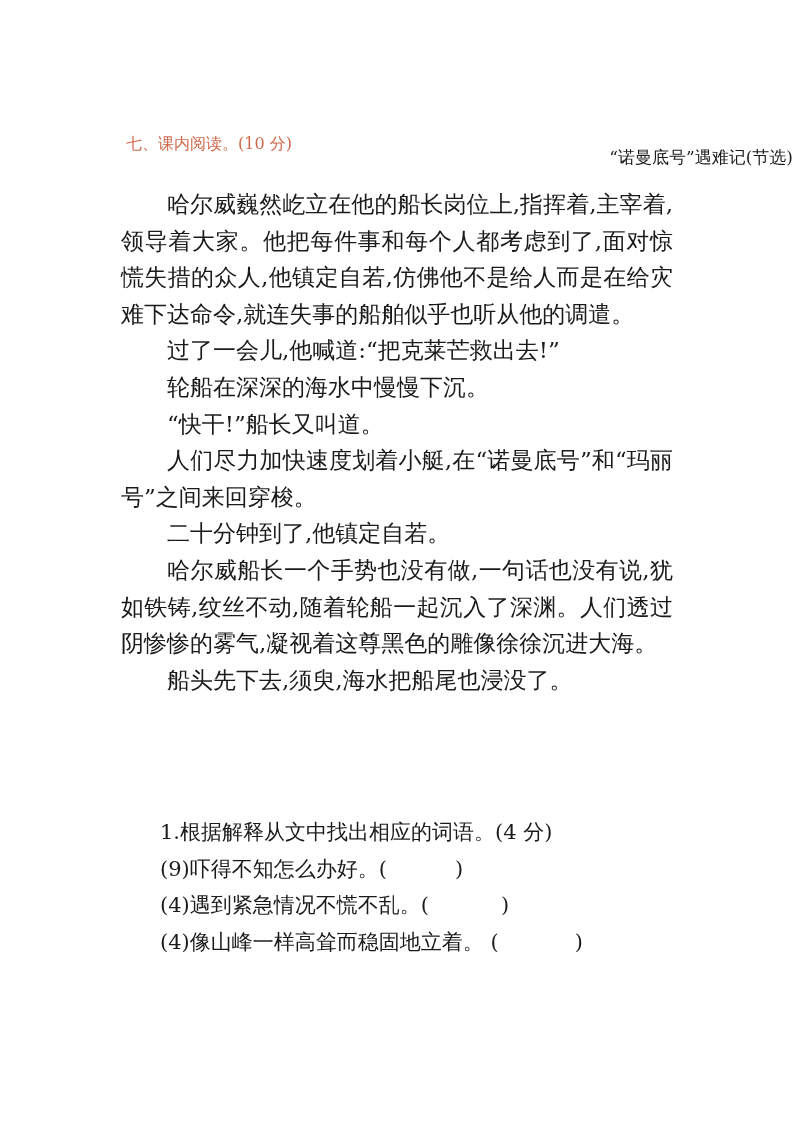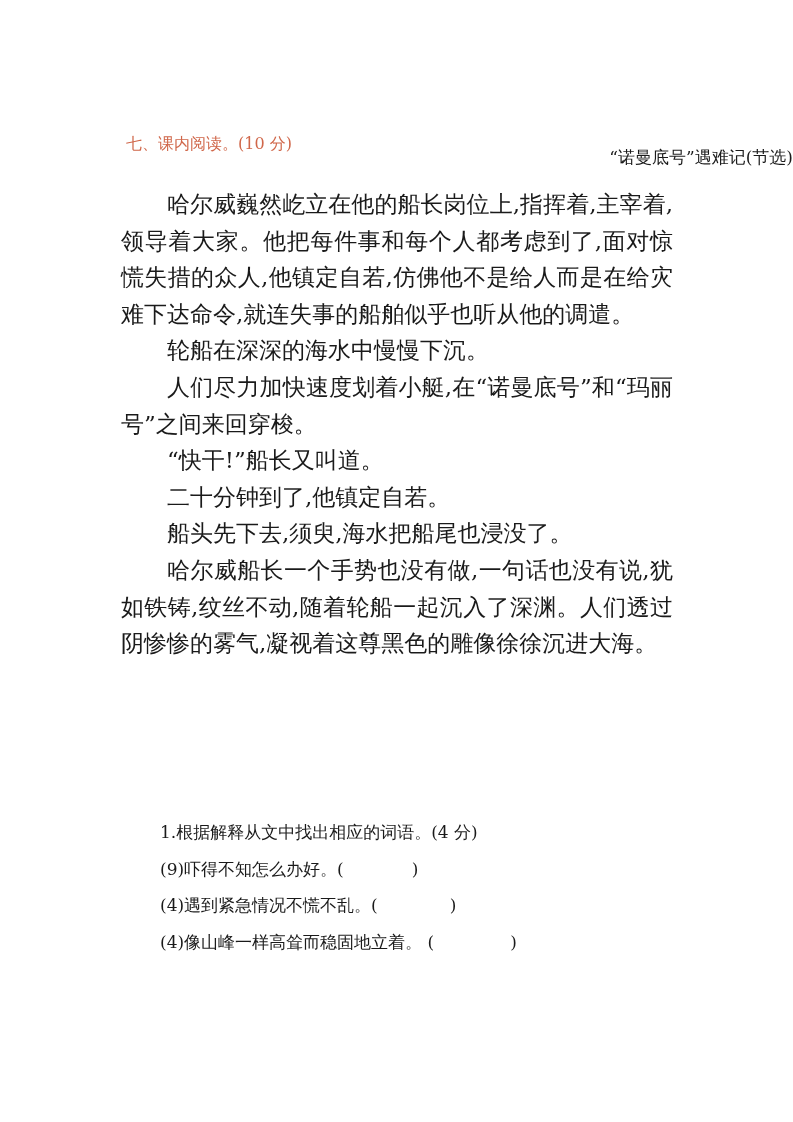--- a/index.html
+++ b/index.html
@@ -18,42 +18,43 @@
     text-align: right; font-size: 17px; line-height: 28px; white-space: nowrap;
     padding-left: 12px; box-sizing: border-box;
   }
   .body-text {
     position: absolute; left: 121px; top: 186px; width: 552px;
     font-size: 23px; line-height: 36.6px;
   }
   .body-text p { margin: 0; text-indent: 2em; text-align: justify; text-align-last: left; }
   .questions {
     position: absolute; left: 160px; top: 814px; width: 520px;
-    font-size: 17px; line-height: 36.6px;
+    font-size: 21px; line-height: 36.6px;
   }
   .questions div { white-space: nowrap; }
   .blank { display: inline-block; width: 68px; }
   .blank.wide { width: 72px; }
   .blank.wider { width: 76px; }
 </style>
 </head>
 <body>
 
 <div class="page">
   <div class="heading">七、课内阅读。(10 分)</div>
   <div class="title">“诺曼底号”遇难记(节选)</div>
 
   <div class="body-text">
     <p>哈尔威巍然屹立在他的船长岗位上,指挥着,主宰着,领导着大家。他把每件事和每个人都考虑到了,面对惊慌失措的众人,他镇定自若,仿佛他不是给人而是在给灾难下达命令,就连失事的船舶似乎也听从他的调遣。</p>
+    <p>过了一会儿,他喊道:“把克莱芒救出去!”</p>
     <p>轮船在深深的海水中慢慢下沉。</p>
+    <p>“快干!”船长又叫道。</p>
     <p>人们尽力加快速度划着小艇,在“诺曼底号”和“玛丽号”之间来回穿梭。</p>
-    <p>“快干!”船长又叫道。</p>
     <p>二十分钟到了,他镇定自若。</p>
+    <p>哈尔威船长一个手势也没有做,一句话也没有说,犹如铁铸,纹丝不动,随着轮船一起沉入了深渊。人们透过阴惨惨的雾气,凝视着这尊黑色的雕像徐徐沉进大海。</p>
     <p>船头先下去,须臾,海水把船尾也浸没了。</p>
-    <p>哈尔威船长一个手势也没有做,一句话也没有说,犹如铁铸,纹丝不动,随着轮船一起沉入了深渊。人们透过阴惨惨的雾气,凝视着这尊黑色的雕像徐徐沉进大海。</p>
   </div>
 
   <div class="questions">
     <div>1.根据解释从文中找出相应的词语。(4 分)</div>
     <div>
       <span>(9)吓得不知怎么办好。(</span><span class="blank"></span><span>)</span>
     </div>
     <div>
       <span>(4)遇到紧急情况不慌不乱。(</span><span class="blank wide"></span><span>)</span>
     </div>

